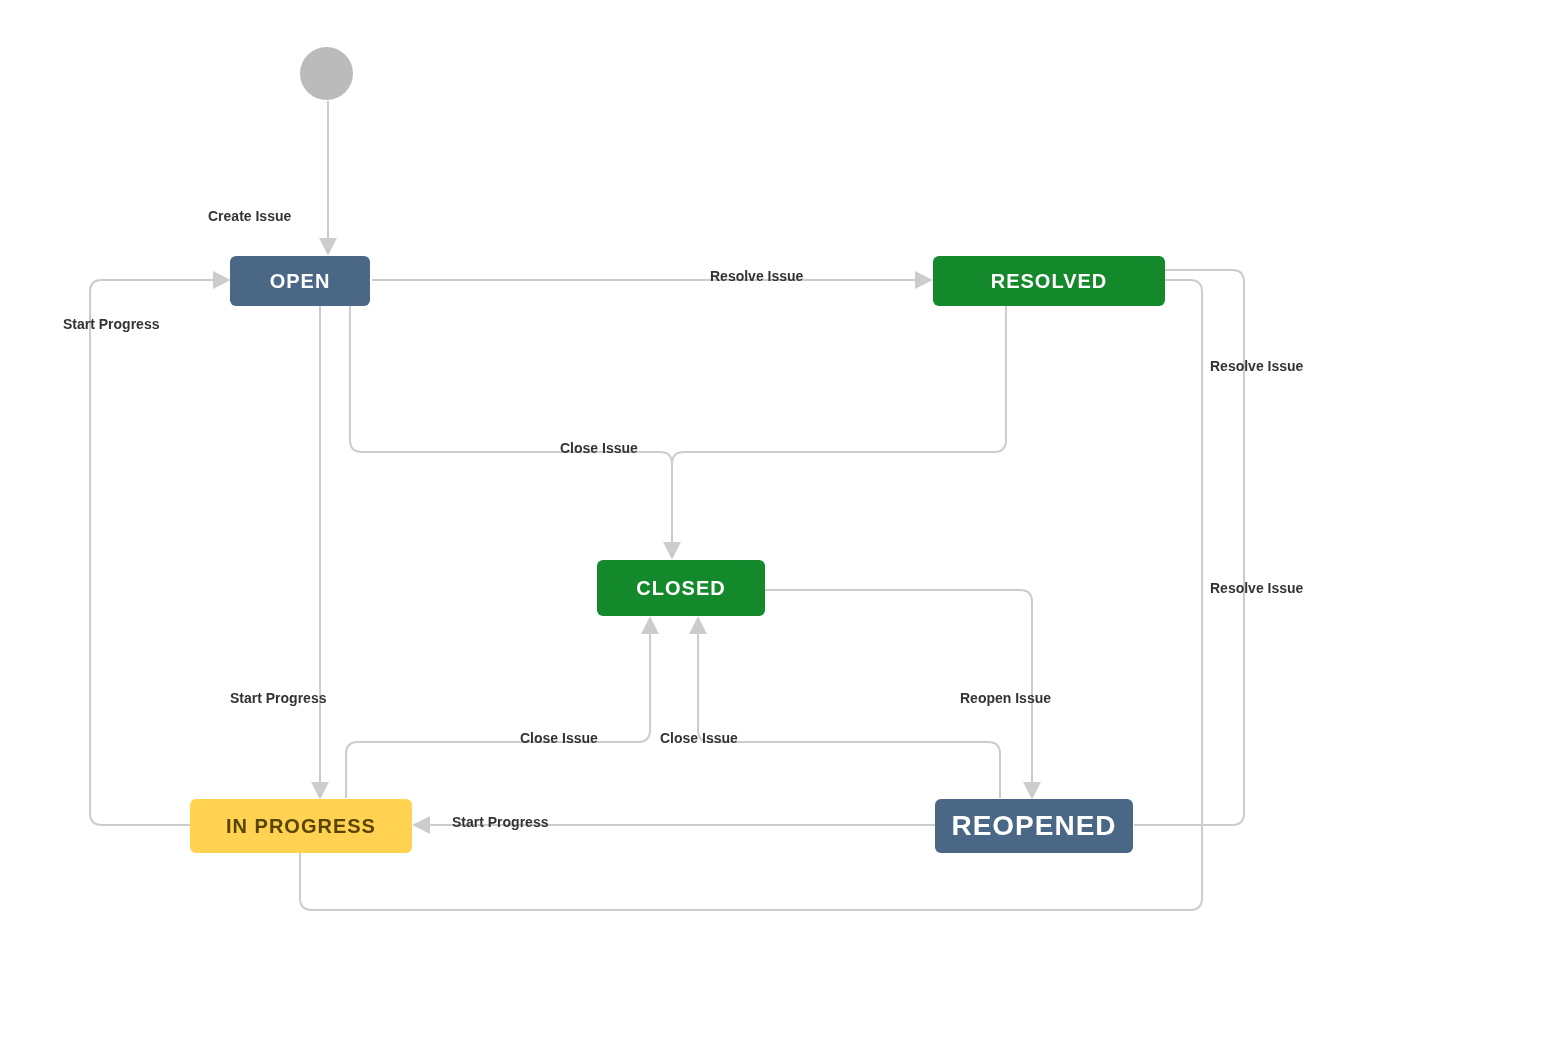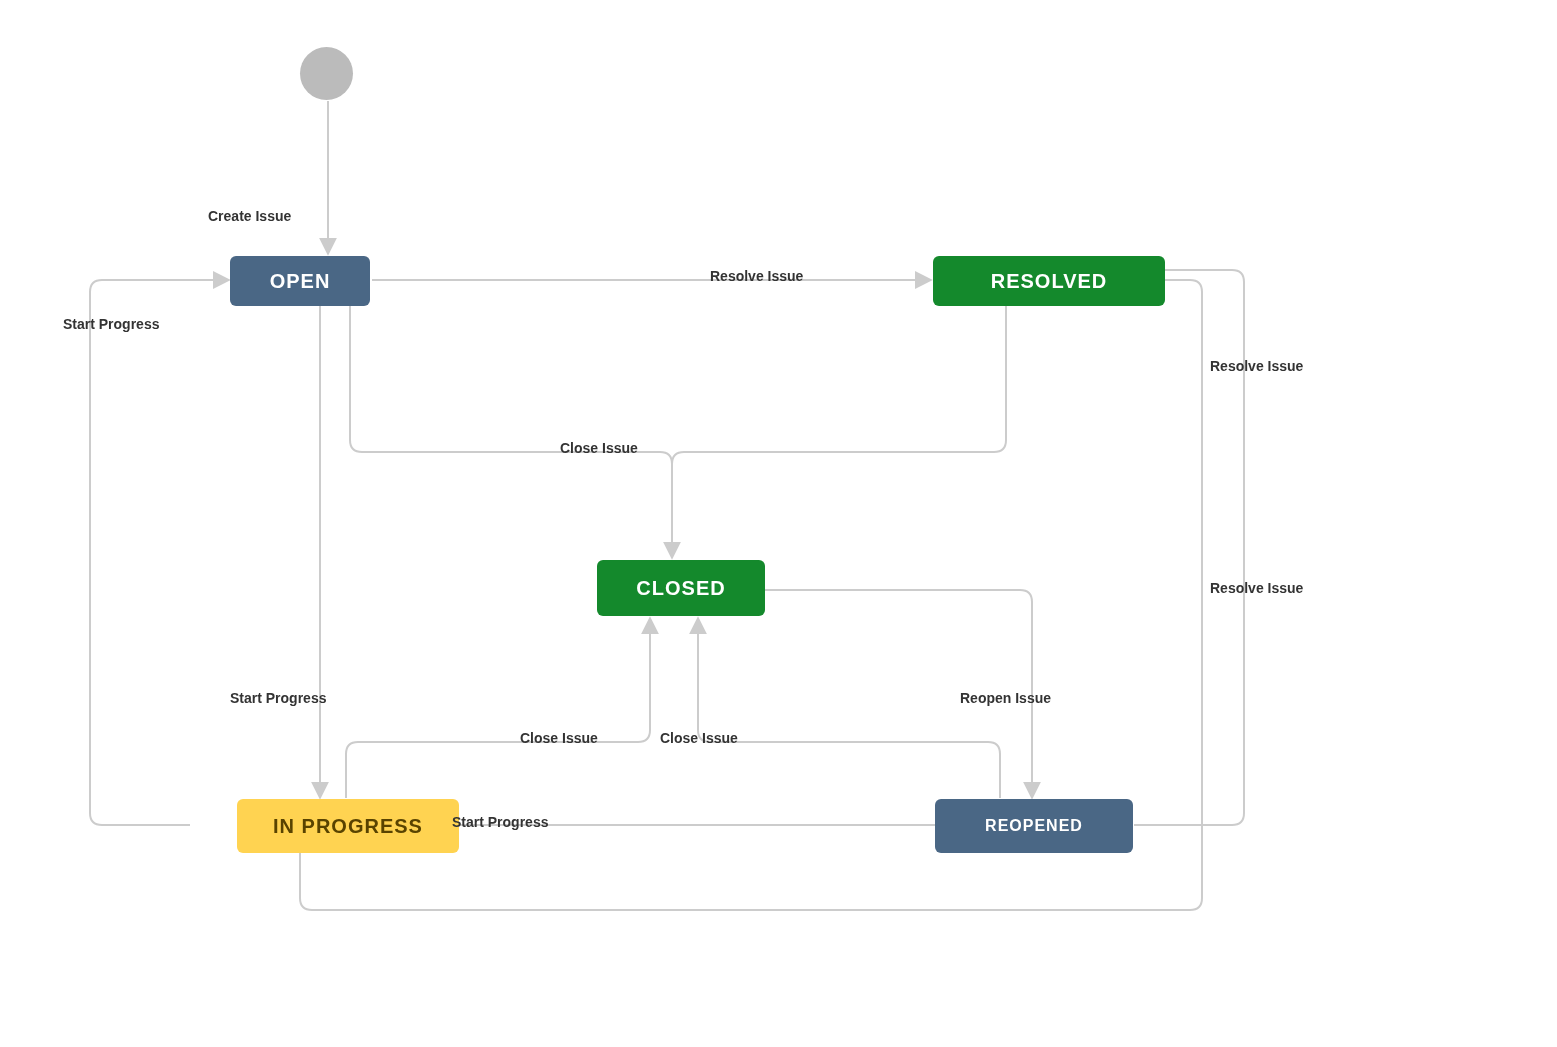--- a/index.html
+++ b/index.html
@@ -26,21 +26,21 @@
     font-weight: 700;
     letter-spacing: 1px;
     display: flex;
     align-items: center;
     justify-content: center;
     text-align: center;
     box-sizing: border-box;
   }
   .node-blue   { background: #4a6785; color: #ffffff; }
   .node-green  { background: #14892c; color: #ffffff; }
-  .node-yellow { background: #ffd351; color: #594300; margin-left: 47px; }
+  .node-yellow { background: #ffd351; color: #594300; }
   .start-node {
     position: absolute;
     border-radius: 50%;
     background: #bbbbbb;
   }
   .edge-label {
     position: absolute;
     font-size: 14px;
     font-weight: 700;
     color: #333333;
@@ -97,21 +97,21 @@
   </div>
 
   <div class="node node-green" style="left:597px; top:560px; width:168px; height:56px; font-size:20px;">
     <span>CLOSED</span>
   </div>
 
   <div class="node node-yellow" style="left:190px; top:799px; width:222px; height:54px; font-size:20px;">
     <span>IN PROGRESS</span>
   </div>
 
-  <div class="node node-blue" style="left:935px; top:799px; width:198px; height:54px; font-size:16px;">
+  <div class="node node-blue" style="left:935px; top:799px; width:198px; height:54px; font-size:28px;">
     <span>REOPENED</span>
   </div>
 
   <span class="edge-label" style="left:208px; top:208px;">Create Issue</span>
 
   <span class="edge-label" style="left:710px; top:268px;">Resolve Issue</span>
 
   <span class="edge-label" style="left:63px; top:316px;">Start Progress</span>
 
   <span class="edge-label" style="left:1210px; top:358px;">Resolve Issue</span>

